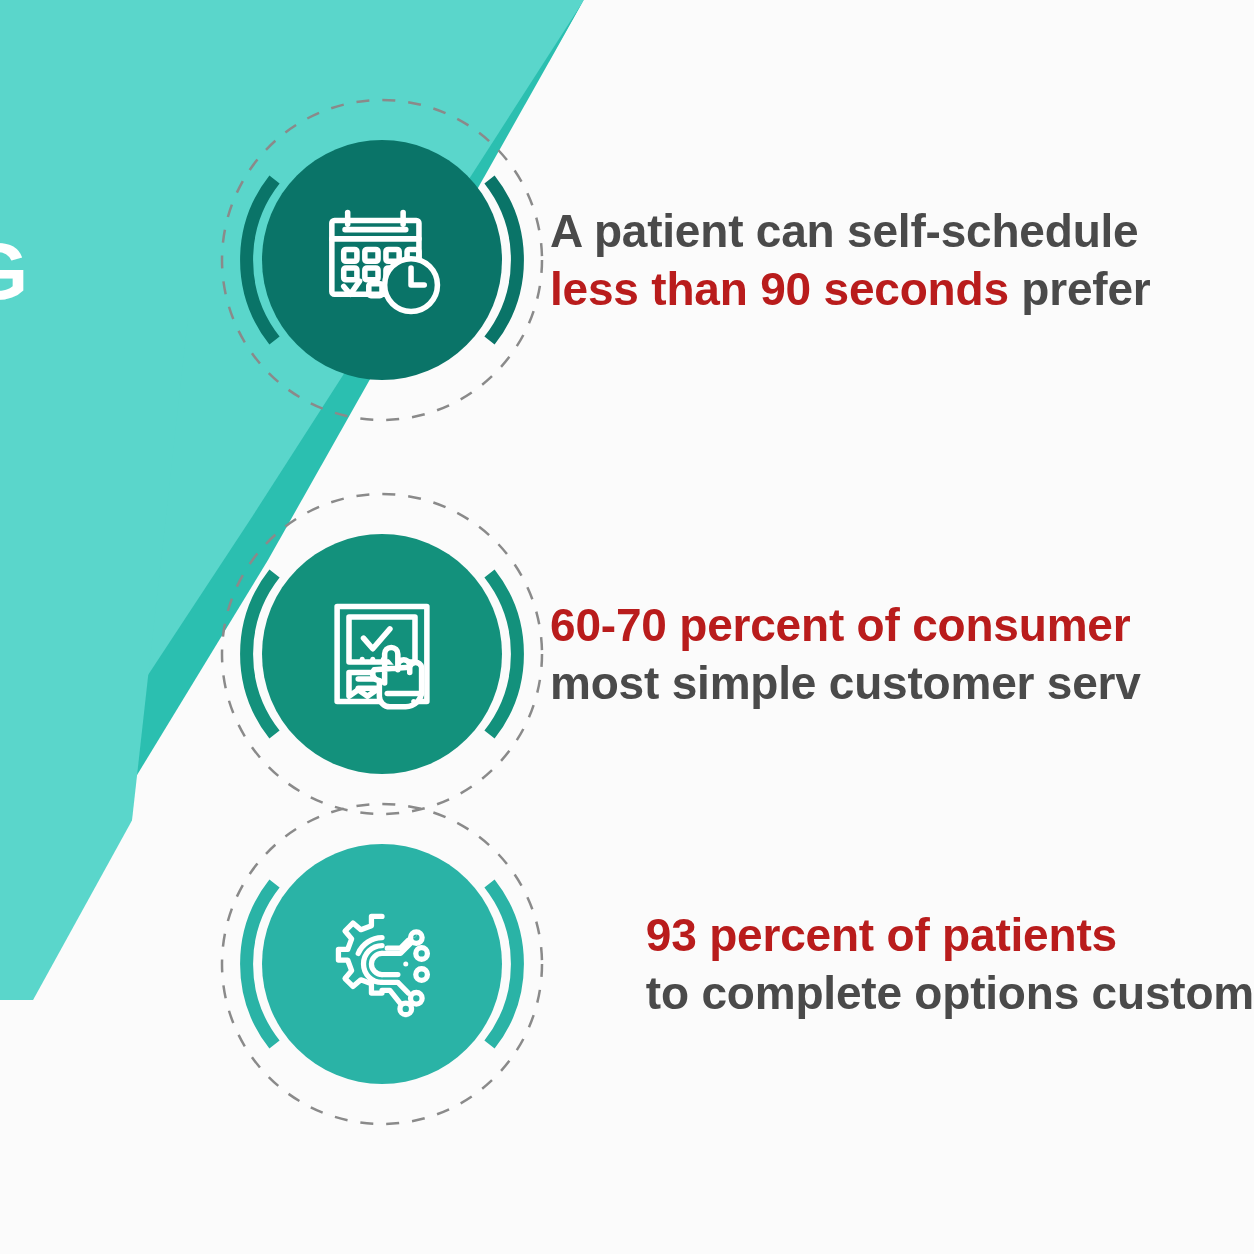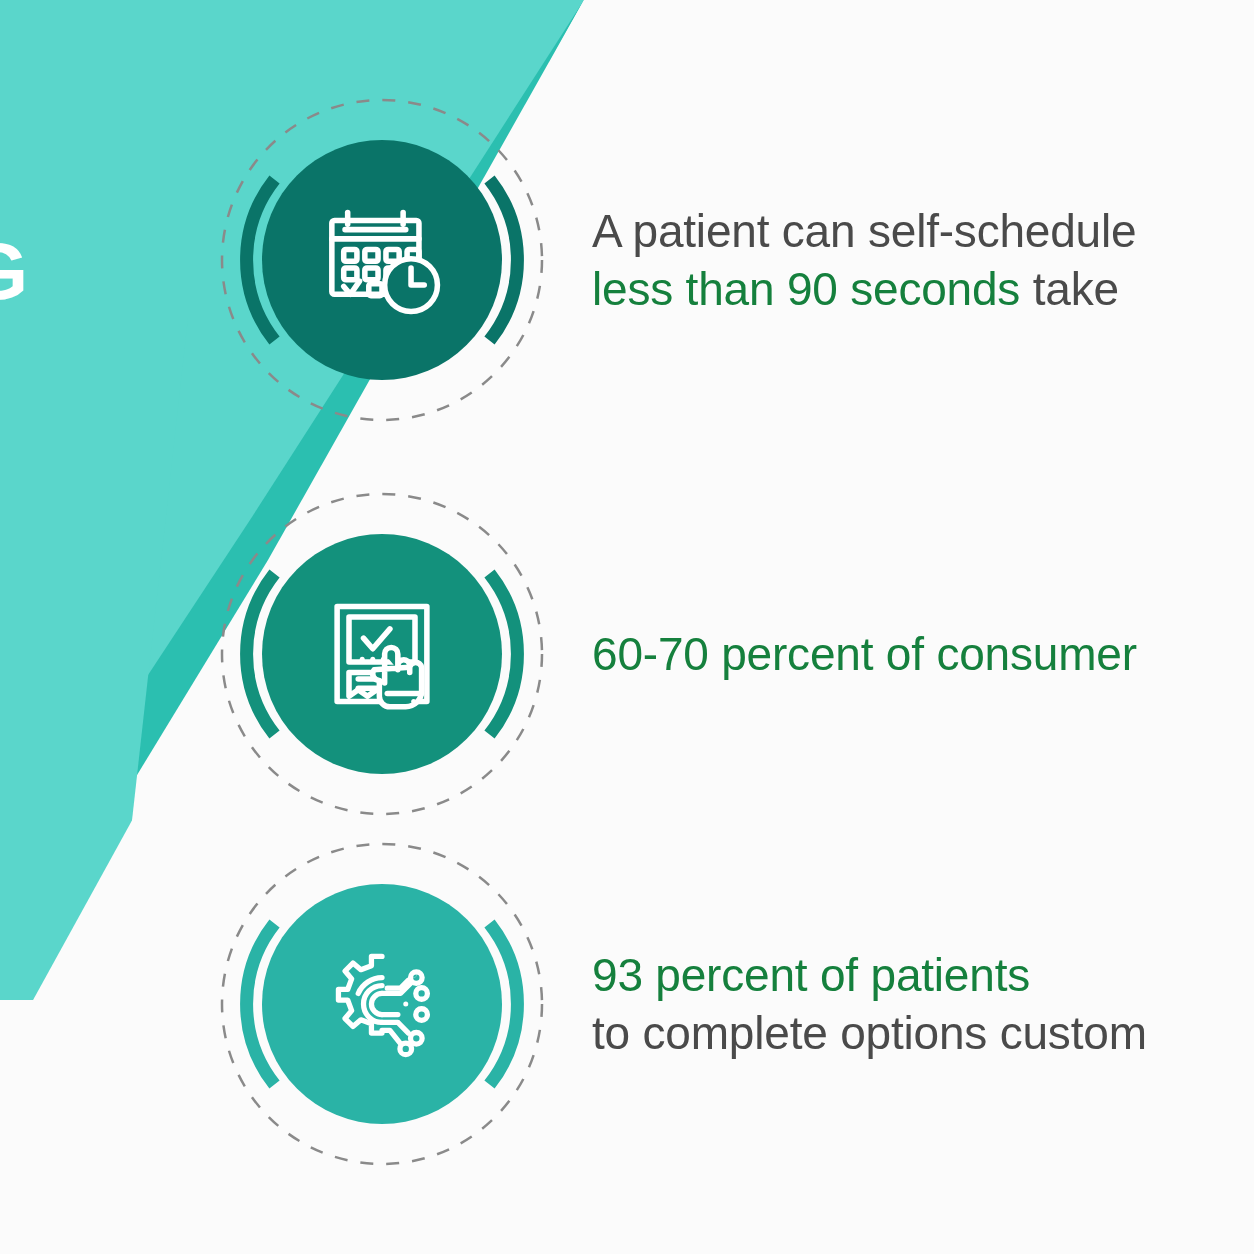--- a/index.html
+++ b/index.html
@@ -48,21 +48,21 @@
   }
   .row {
     position: absolute;
     left: 0;
     width: 100%;
     display: flex;
     align-items: center;
   }
   .row-1 { top: 92px;  height: 336px; }
   .row-2 { top: 486px; height: 336px; }
-  .row-3 { top: 836px; height: 336px; }
+  .row-3 { top: 796px; height: 336px; justify-content: space-between; }
 
   
   .badge {
     position: relative;
     width: 336px;
     height: 336px;
     flex: 0 0 336px;
     margin-left: 214px;
   }
   .badge svg.rings {
@@ -91,29 +91,28 @@
     justify-content: center;
   }
   .badge .glyph svg {
     width: 132px;
     height: 132px;
     display: block;
   }
 
   
   .stat-text {
-    margin-left: 42px;
     font-size: 46px;
-    font-weight: 400;
+    font-weight: 700;
     line-height: 1.27;
     color: #4a4a4a;
     white-space: nowrap;
     letter-spacing: -0.2px;
   }
-  .stat-text .hl { color: #15803d; }
+  .stat-text .hl { color: #b91c1c; }
   .stat-text .ln { display: block; }
 </style>
 </head>
 <body>
 
 <div id="infographic">
 
   <svg class="bg-layer" viewBox="0 0 1254 1254" preserveAspectRatio="none">
     <rect x="0" y="0" width="1254" height="1254" fill="#fbfbfb"></rect>
     <polygon points="0,0 584,0 268,560 0,1000" fill="#2bbfb0"></polygon>
@@ -156,21 +155,21 @@
             <polyline points="72,56 72,69 82,69"></polyline>
           </svg>
         </div>
       </div>
 
       <div class="stat-text">
         <span class="ln">
           <span>A patient can self-schedule</span>
         </span>
         <span class="ln">
-          <span class="hl">less than 90 seconds</span><span> take</span>
+          <span class="hl">less than 90 seconds</span><span> prefer</span>
         </span>
       </div>
     </div>
 
     <div class="row row-2">
 
       <div class="badge">
         <svg class="rings" viewBox="0 0 336 336">
           <circle cx="168" cy="168" r="160" fill="none" stroke="#8a8a8a" stroke-width="2.5" stroke-dasharray="13 13"></circle>
           <path d="M 60.5 248.5 A 130 130 0 0 1 60.5 87.5" fill="none" stroke="#13917c" stroke-width="13"></path>
@@ -195,20 +194,23 @@
                      a5 5 0 0 1 -4 -8 z" fill="#13917c"></path>
             <line x1="54" y1="80" x2="80" y2="80"></line>
             <circle cx="74" cy="86" r="1.9" fill="#ffffff" stroke="none"></circle>
           </svg>
         </div>
       </div>
 
       <div class="stat-text">
         <span class="ln">
           <span class="hl">60-70 percent of consumer</span>
+        </span>
+        <span class="ln">
+          <span>most simple customer serv</span>
         </span>
       </div>
     </div>
 
     <div class="row row-3">
 
       <div class="badge">
         <svg class="rings" viewBox="0 0 336 336">
           <circle cx="168" cy="168" r="160" fill="none" stroke="#8a8a8a" stroke-width="2.5" stroke-dasharray="13 13"></circle>
           <path d="M 60.5 248.5 A 130 130 0 0 1 60.5 87.5" fill="none" stroke="#2ab3a6" stroke-width="13"></path>

